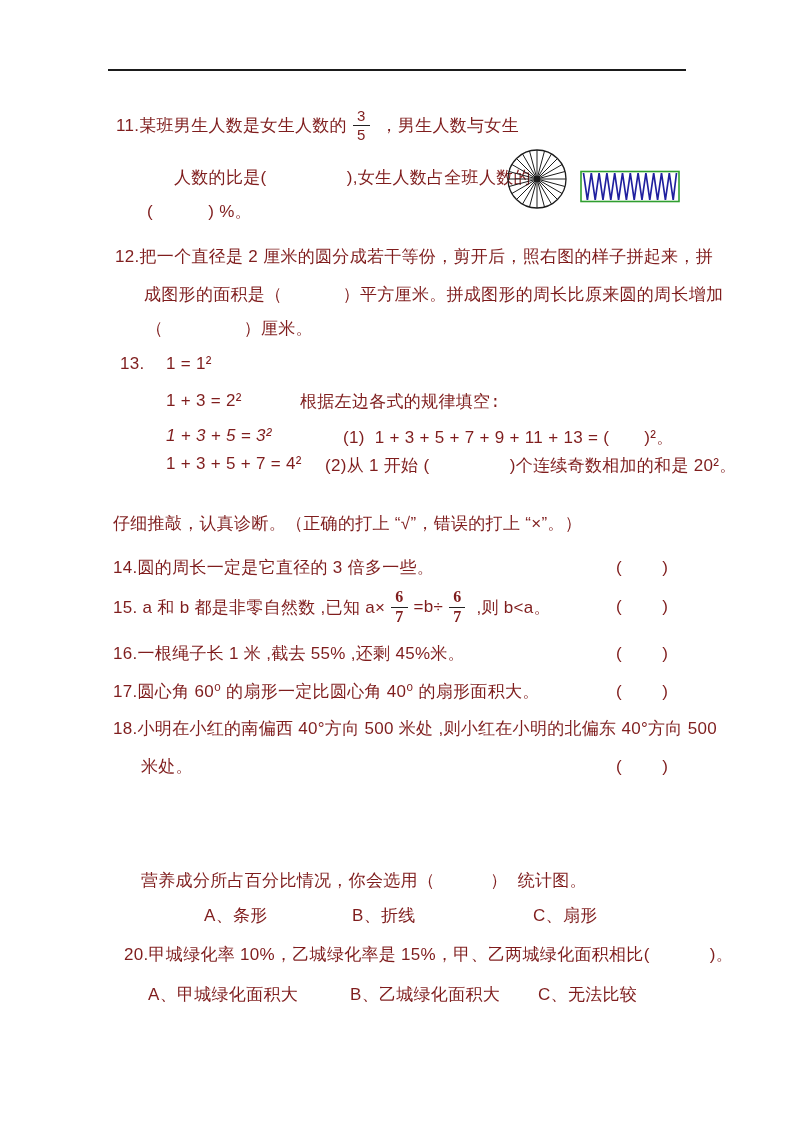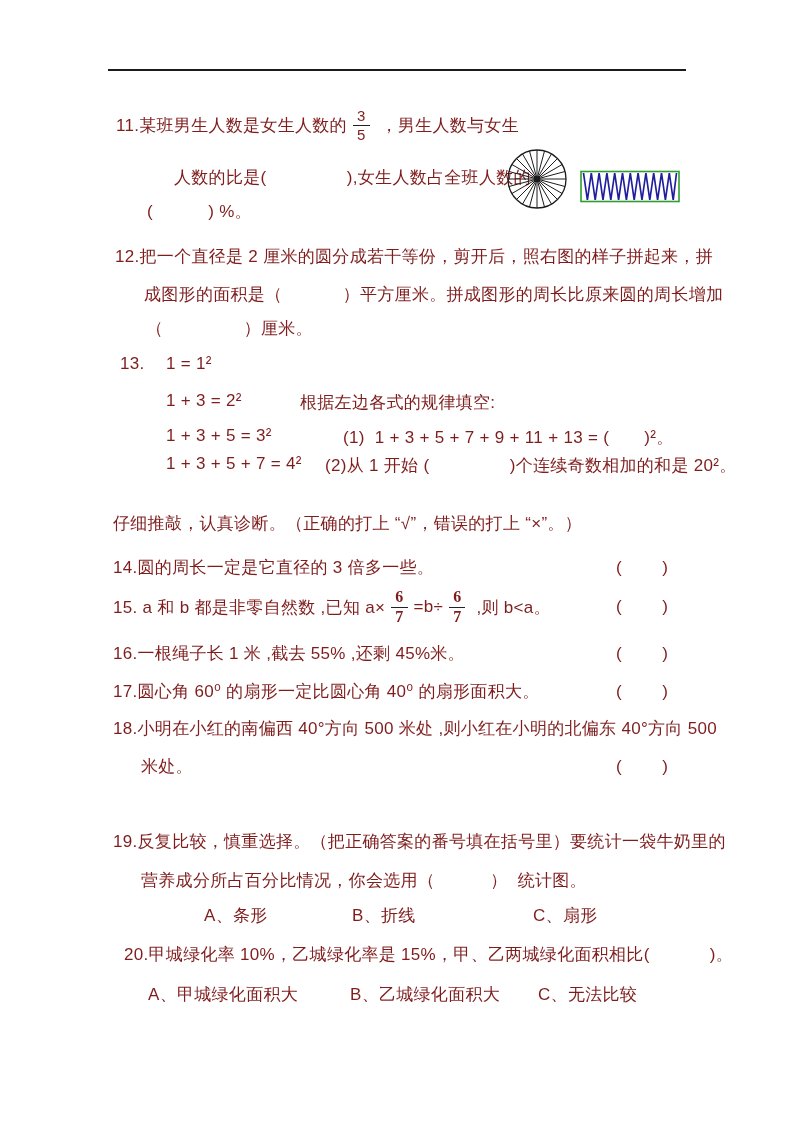--- a/index.html
+++ b/index.html
@@ -89,22 +89,22 @@
     <polyline fill="none" stroke="#20209f" stroke-width="1.7" points="3.5,3 7.4,30 11.3,3 15.2,30 19.1,3 23,30 26.9,3 30.8,30 34.7,3 38.6,30 42.5,3 46.4,30 50.3,3 54.2,30 58.1,3 62,30 65.9,3 69.8,30 73.7,3 77.6,30 81.5,3 85.4,30 89.3,3 93.2,30 96.5,3"></polyline>
   </svg>
 
   <div class="t" style="left:115px;top:245px;">12.把一个直径是 2 厘米的圆分成若干等份，剪开后，照右图的样子拼起来，拼</div>
   <div class="t" style="left:144px;top:283px;">成图形的面积是（            ）平方厘米。拼成图形的周长比原来圆的周长增加</div>
   <div class="t" style="left:146px;top:317px;">（                ）厘米。</div>
 
   <div class="t" style="left:120px;top:352px;">13.</div>
   <div class="t" style="left:166px;top:352px;">1 = 1²</div>
   <div class="t" style="left:166px;top:389px;">1 + 3 = 2²</div>
-  <div class="t" style="left:300px;top:391px;">根据左边各式的规律填空:</div>
-  <div class="t" style="left:166px;top:424px;">1 + 3 + 5 = 3²</div>
+  <div class="t" style="left:300px;top:391px;font-family:Liberation Mono, monospace;">根据左边各式的规律填空:</div>
+  <div class="t" style="left:166px;top:424px;font-style:italic;">1 + 3 + 5 = 3²</div>
   <div class="t" style="left:343px;top:426px;">(1)  1 + 3 + 5 + 7 + 9 + 11 + 13 = (       )²。</div>
   <div class="t" style="left:166px;top:452px;">1 + 3 + 5 + 7 = 4²</div>
   <div class="t" style="left:325px;top:454px;">(2)从 1 开始 (                )个连续奇数相加的和是 20²。</div>
 
   <div class="t" style="left:113px;top:512px;">仔细推敲，认真诊断。（正确的打上 “√”，错误的打上 “×”。）</div>
 
   <div class="t" style="left:113px;top:556px;">14.圆的周长一定是它直径的 3 倍多一些。</div>
   <div class="t" style="left:616px;top:556px;">(        )</div>
 
   <div class="flexline" style="left:113px;top:583px;height:48px;">
@@ -125,21 +125,20 @@
   <div class="t" style="left:113px;top:642px;">16.一根绳子长 1 米 ,截去 55% ,还剩 45%米。</div>
   <div class="t" style="left:616px;top:642px;">(        )</div>
 
   <div class="t" style="left:113px;top:680px;">17.圆心角 60⁰ 的扇形一定比圆心角 40⁰ 的扇形面积大。</div>
   <div class="t" style="left:616px;top:680px;">(        )</div>
 
   <div class="t" style="left:113px;top:717px;text-align:right;">18.小明在小红的南偏西 40°方向 500 米处 ,则小红在小明的北偏东 40°方向 500</div>
   <div class="t" style="left:141px;top:755px;">米处。</div>
   <div class="t" style="left:616px;top:755px;">(        )</div>
 
-  <div class="t" style="left:113px;top:830px;">19.反复比较，慎重选择。（把正确答案的番号填在括号里）要统计一袋牛奶里的</div>
   <div class="t" style="left:141px;top:869px;">营养成分所占百分比情况，你会选用（           ）  统计图。</div>
   <div class="t" style="left:156px;top:904px;margin-left:48px;">A、条形</div>
   <div class="t" style="left:352px;top:904px;">B、折线</div>
   <div class="t" style="left:533px;top:904px;">C、扇形</div>
 
   <div class="t" style="left:124px;top:943px;">20.甲城绿化率 10%，乙城绿化率是 15%，甲、乙两城绿化面积相比(            )。</div>
   <div class="t" style="left:350px;top:983px;">B、乙城绿化面积大</div>
   <div class="t" style="left:148px;top:983px;">A、甲城绿化面积大</div>
   <div class="t" style="left:538px;top:983px;">C、无法比较</div>
 

